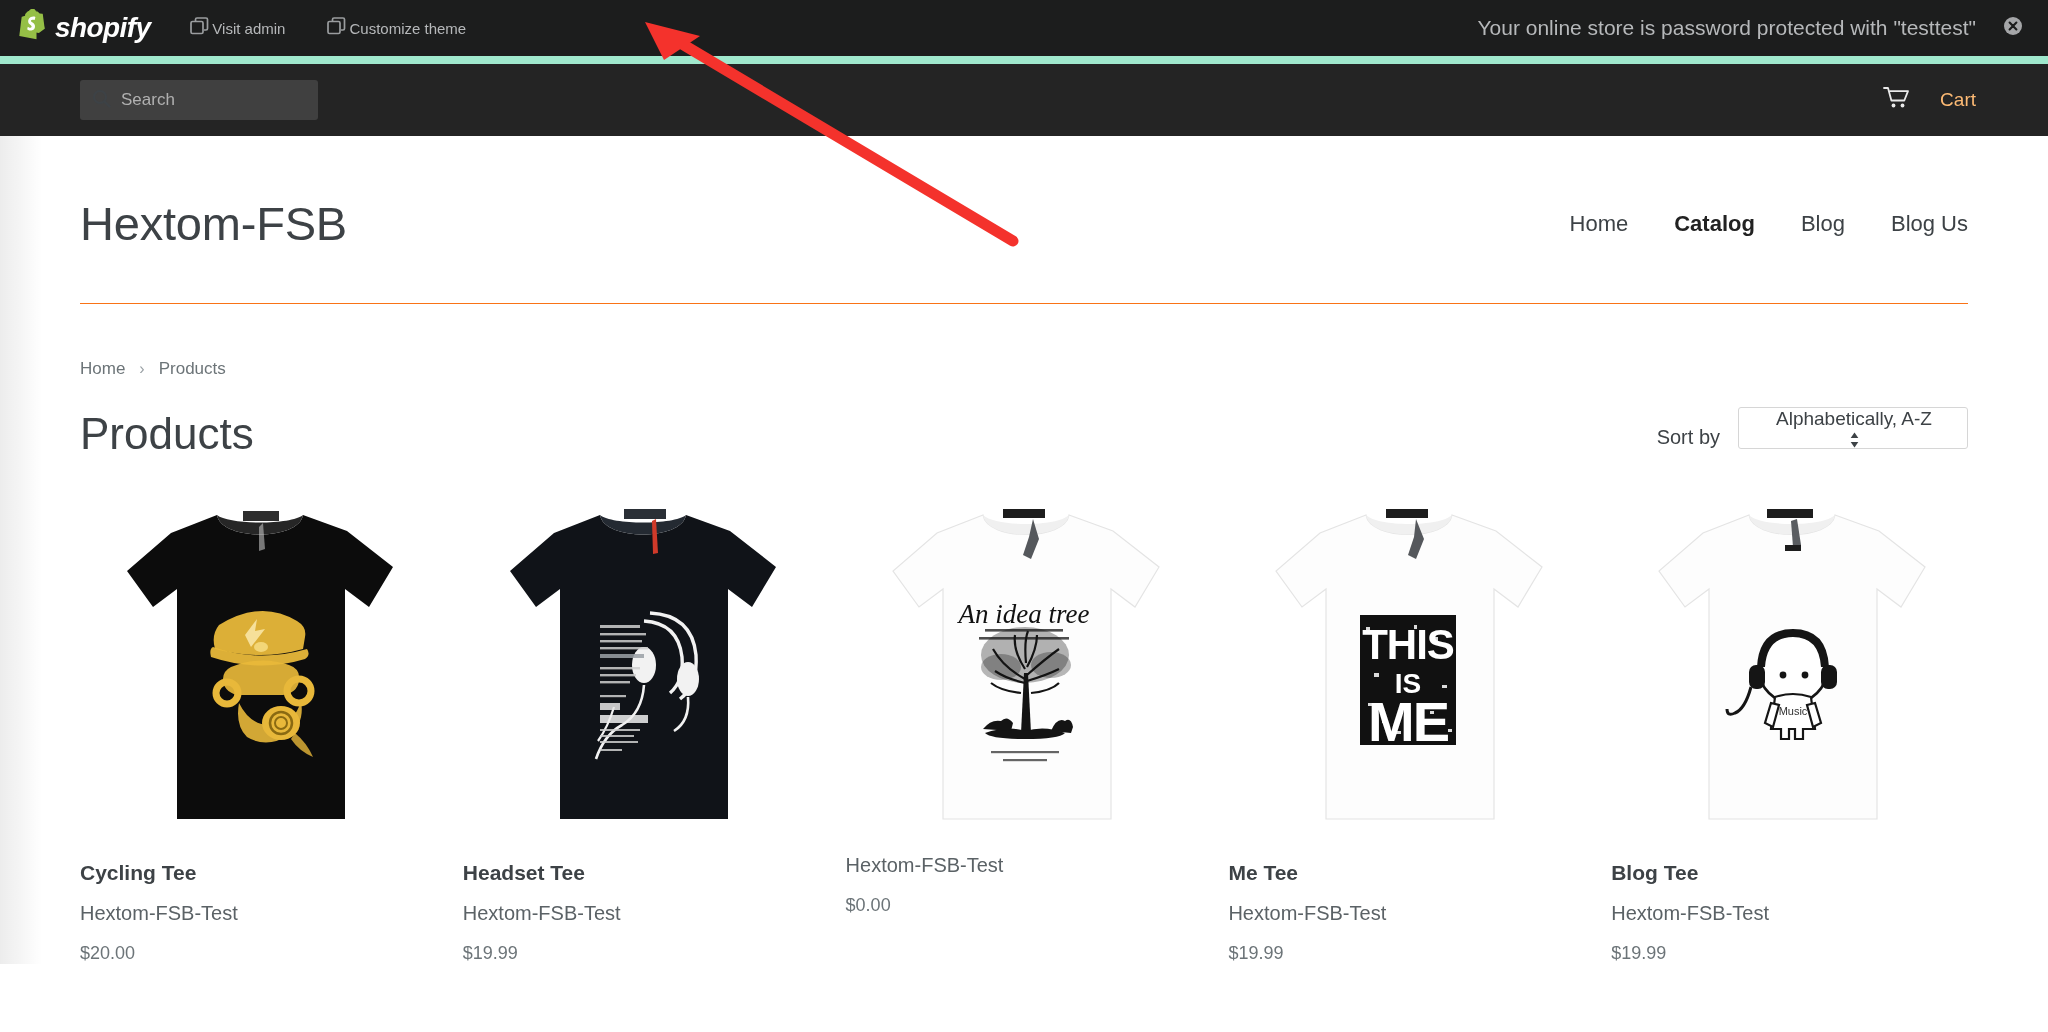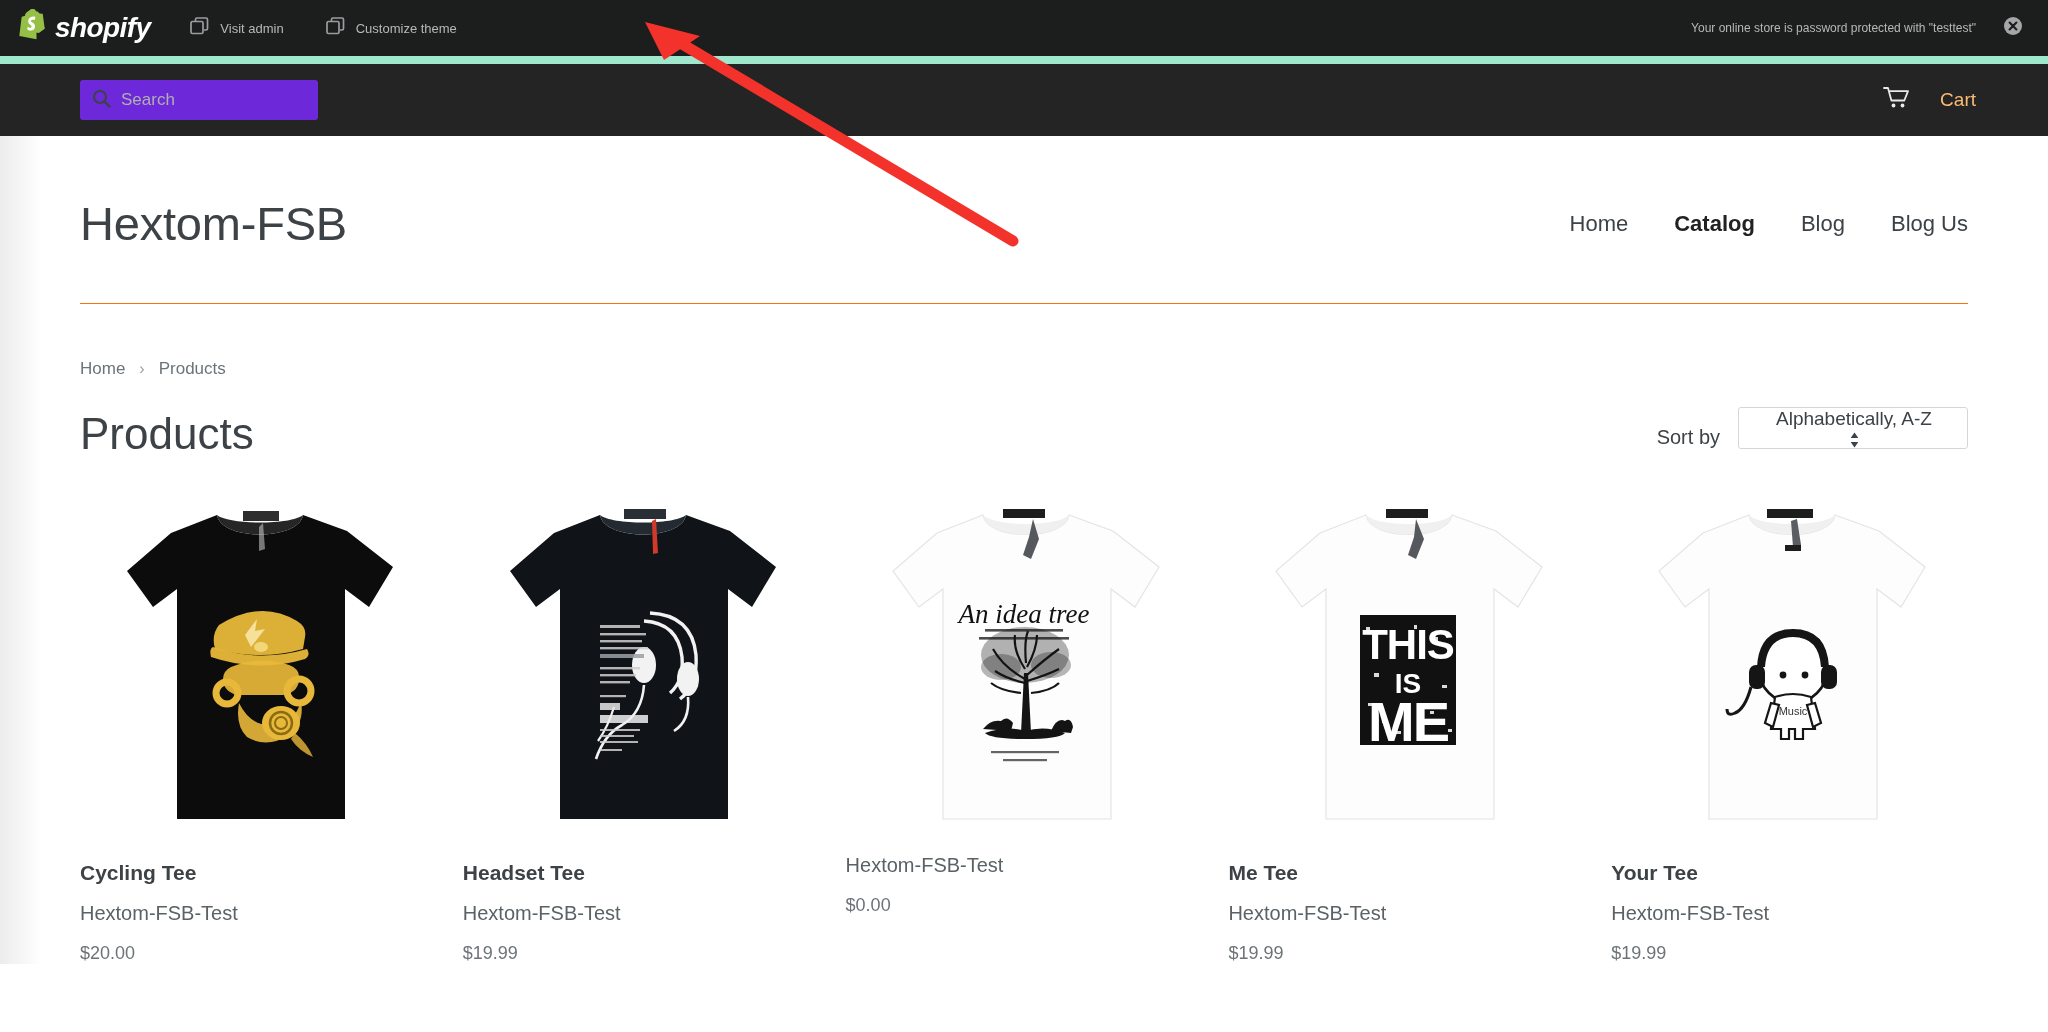--- a/index.html
+++ b/index.html
@@ -41,32 +41,32 @@
     color: #ffffff;
     font-size: 28px;
     font-weight: bold;
     font-style: italic;
     letter-spacing: -0.6px;
     font-family: "Liberation Sans", sans-serif;
   }
   .admin-link {
     display: flex;
     align-items: center;
-    gap: 11px;
+    gap: 3px;
     margin-right: 42px;
     color: #b6b8ba;
-    font-size: 13px;
+    font-size: 15px;
     cursor: pointer;
     white-space: nowrap;
   }
   .win-icon { display: block; flex: 0 0 auto; }
   .admin-spacer { flex: 1 1 auto; }
   .password-notice {
     color: #b6b8ba;
-    font-size: 12px;
+    font-size: 21px;
     white-space: nowrap;
     margin-right: 26px;
   }
   .notice-close { cursor: pointer; display: block; opacity: .85; }
 
   
   .accent-strip {
     height: 8px;
     background: #a0e8cd;
     position: relative;
@@ -79,21 +79,21 @@
     background: #242424;
     display: flex;
     align-items: center;
     padding: 0 44px 0 80px;
     position: relative;
     z-index: 5;
   }
   .search-box {
     width: 238px;
     height: 40px;
-    background: #6d28d9;
+    background: #404040;
     border-radius: 3px;
     display: flex;
     align-items: center;
     padding: 0 12px;
     gap: 10px;
     cursor: text;
   }
   .search-input {
     border: 0;
     outline: 0;
@@ -512,21 +512,21 @@
               <circle cx="138" cy="178" r="3.4" fill="#151515"></circle>
               <circle cx="160" cy="178" r="3.4" fill="#151515"></circle>
               <path d="M106 190 q-6 22 -16 26 q-8 4 -8 -4" fill="none" stroke="#151515" stroke-width="3"></path>
               <path d="M130 200 q18 -6 36 0 l4 32 l-12 0 l0 10 l-8 0 l0 -10 l-6 0 l0 10 l-8 0 l0 -10 l-10 0 z" fill="#fff" stroke="#151515" stroke-width="2.2"></path>
               <path d="M126 206 l-6 20 l8 4 l6 -22 z" fill="#fff" stroke="#151515" stroke-width="2.2"></path>
               <path d="M170 206 l6 20 l-8 4 l-6 -22 z" fill="#fff" stroke="#151515" stroke-width="2.2"></path>
               <text x="148" y="218" text-anchor="middle" font-family="'Liberation Sans', sans-serif" font-size="11" fill="#333">Music</text>
             </g>
           </svg>
         </div>
-        <div class="product-name">Your Tee</div>
+        <div class="product-name">Blog Tee</div>
         <div class="product-vendor">Hextom-FSB-Test</div>
         <div class="product-price">$19.99</div>
       </div>
 
     </div>
   </div>
 
   <svg class="annotation">
     <g>
       <line x1="1013" y1="241" x2="672" y2="38" stroke="#f4322c" stroke-width="11" stroke-linecap="round"></line>

